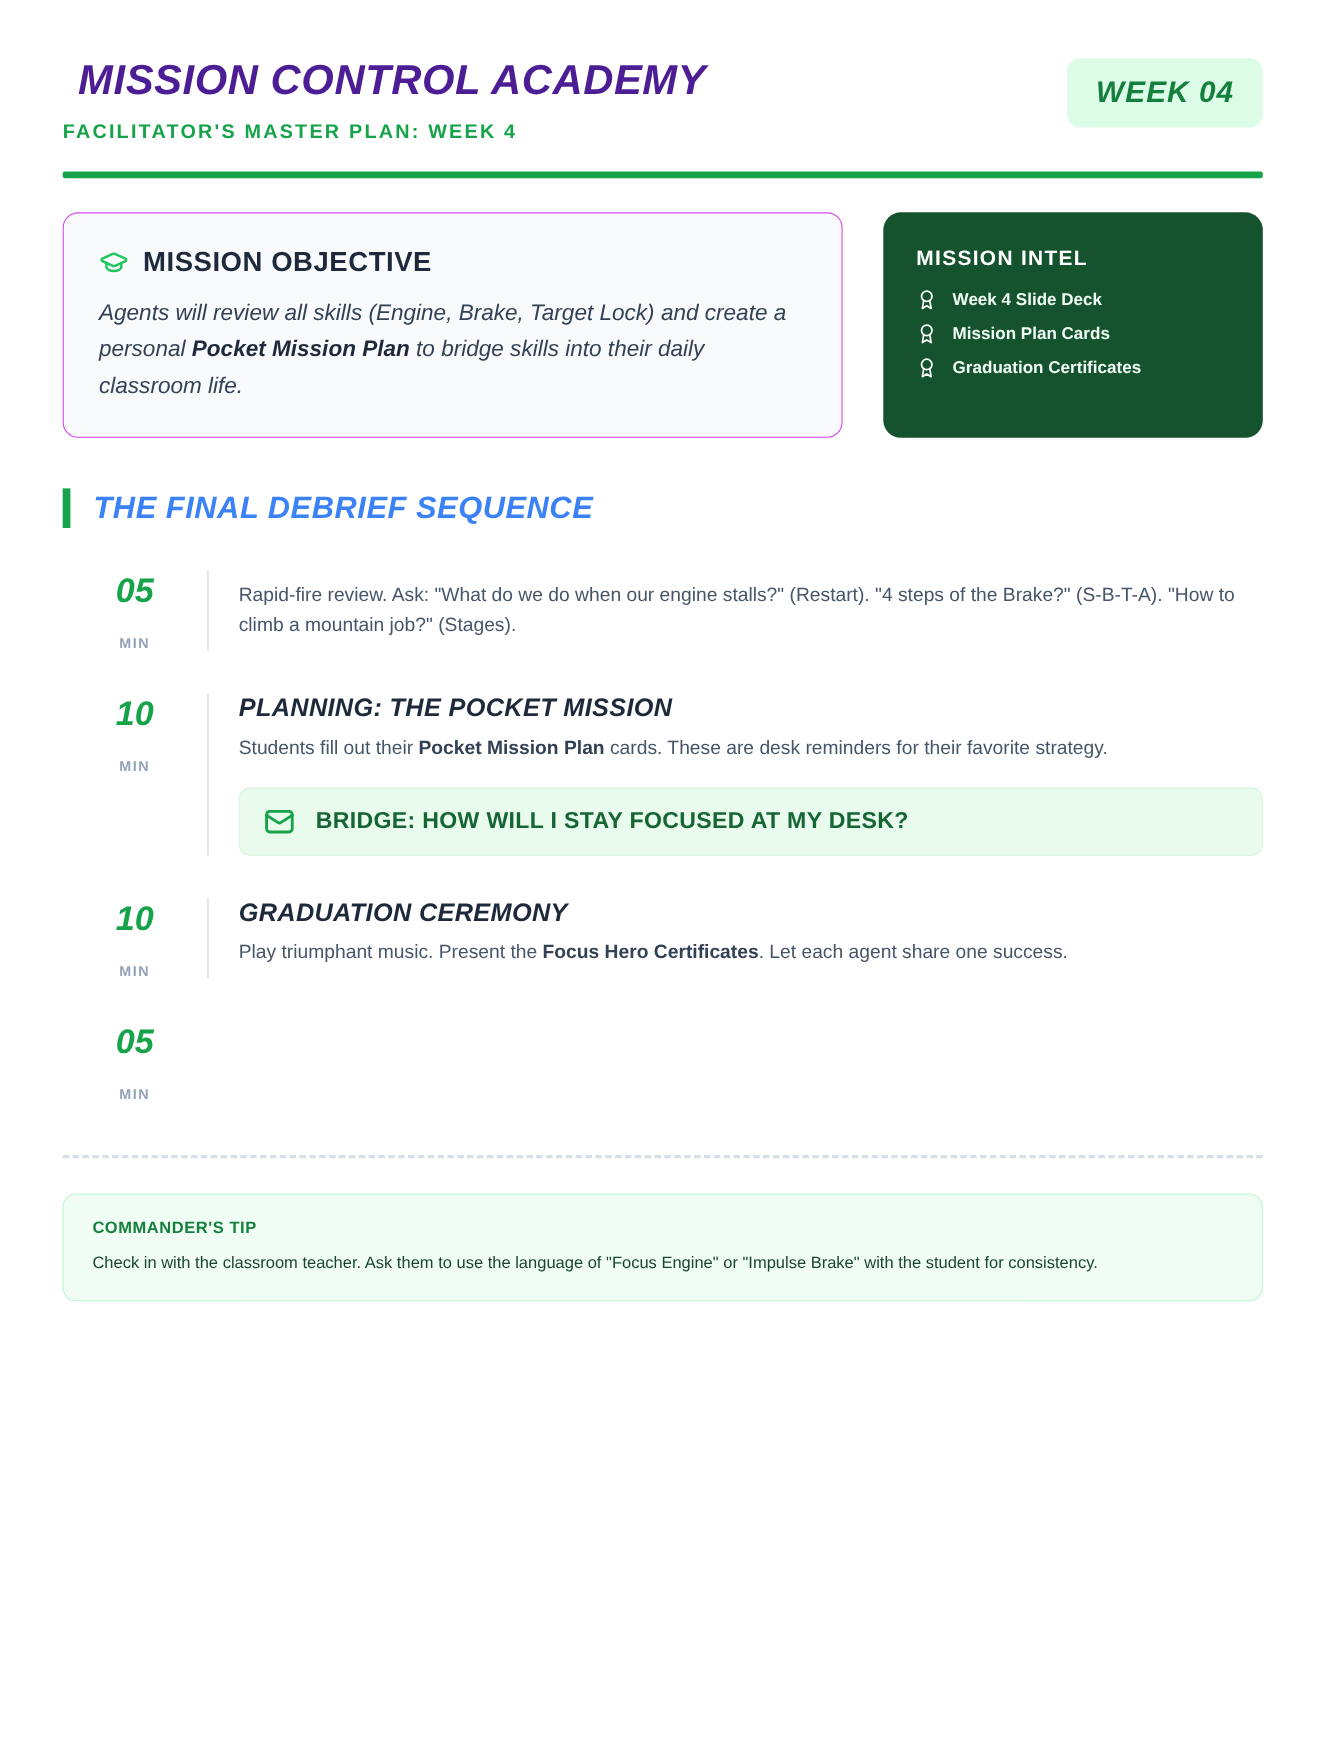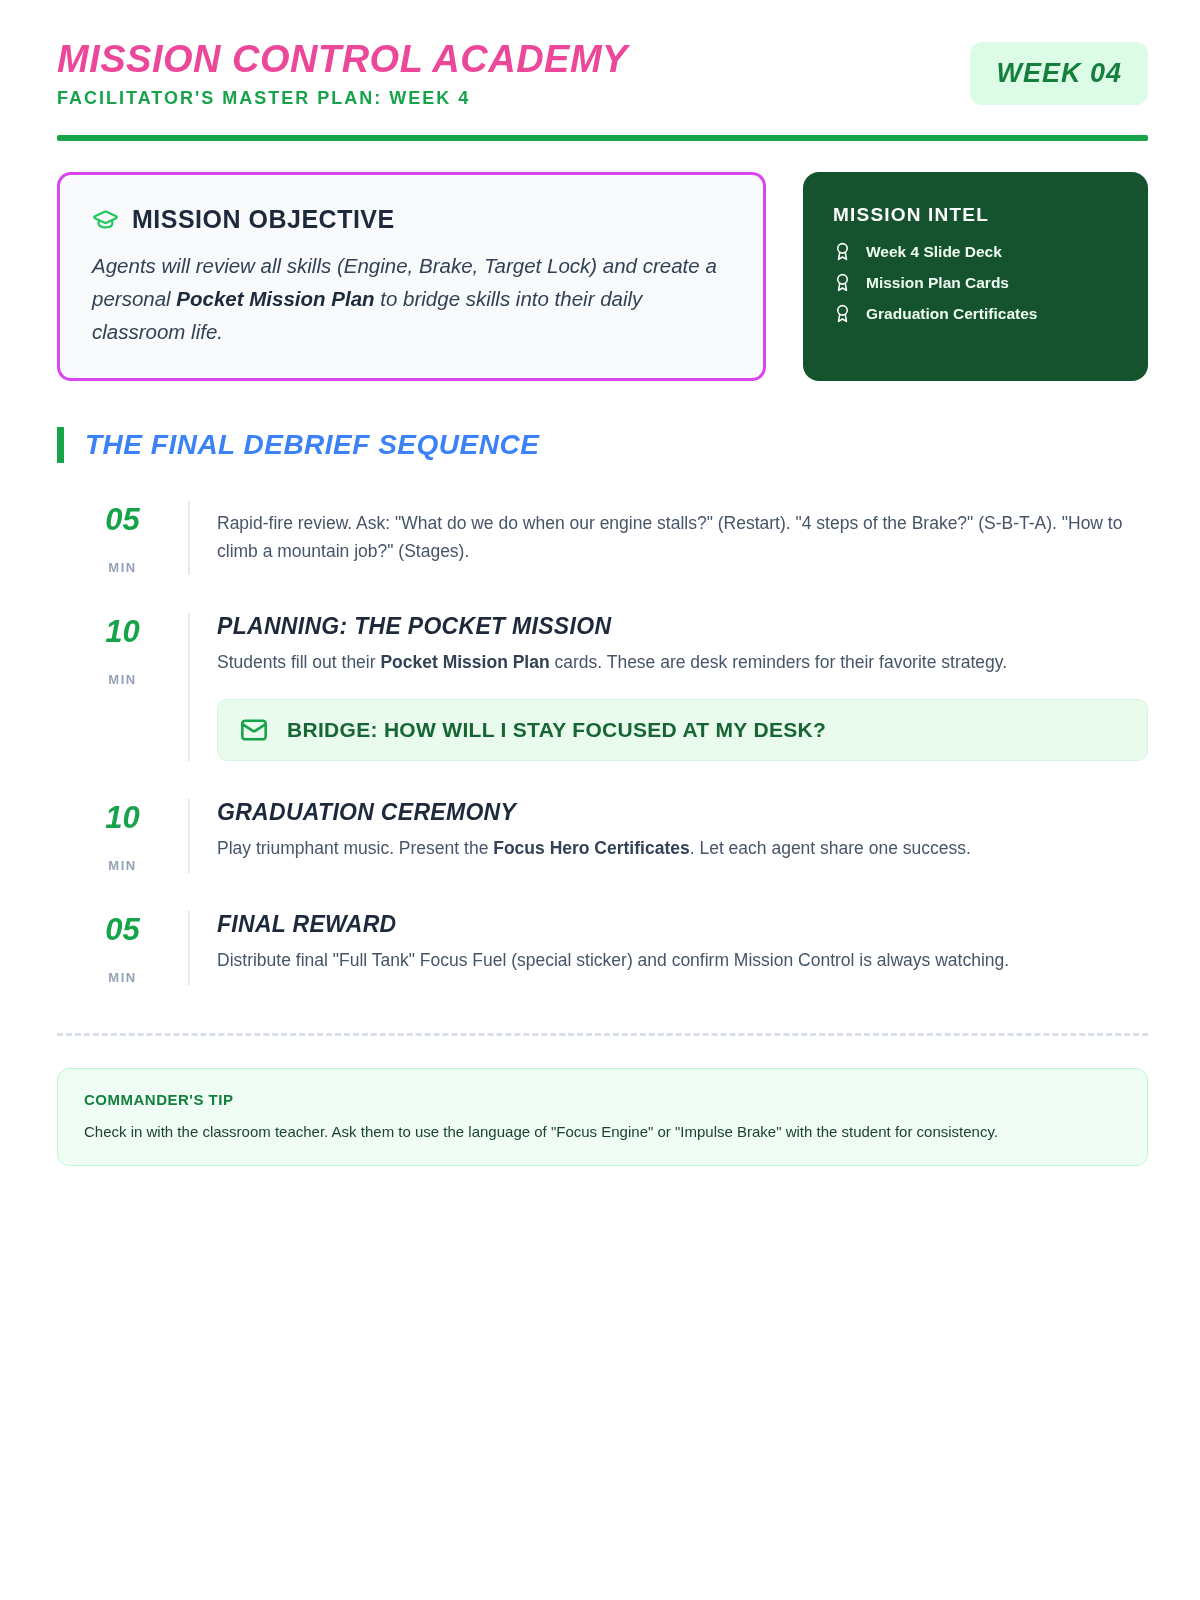--- a/index.html
+++ b/index.html
@@ -8,40 +8,40 @@
     width: 1200px; height: 1600px;
     background: #ffffff;
     font-family: "Liberation Sans", sans-serif;
     color: #1e293b;
   }
   .page { padding: 38px 52px 0 57px; }
 
   
   .header { display: flex; align-items: center; justify-content: space-between; }
   .page-title {
-    margin: 0; font-size: 38px; font-weight: 800; font-style: italic;
-    color: #ec4899; letter-spacing: 0.5px;
+    margin: 14px; font-size: 38px; font-weight: 800; font-style: italic;
+    color: #4c1d95; letter-spacing: 0.5px;
   }
   .page-subtitle {
     margin-top: 7px; font-size: 18px; font-weight: 700;
     color: #16a34a; letter-spacing: 2px;
   }
   .week-badge {
     background: #dcfce7; color: #15803d;
     font-size: 27px; font-weight: 800; font-style: italic;
     padding: 16px 26px; border-radius: 12px; letter-spacing: 1px;
     flex: none;
   }
   .header-rule { height: 6px; background: #16a34a; margin-top: 26px; border-radius: 2px; }
 
   
   .top-grid { display: grid; grid-template-columns: 1fr 345px; gap: 37px; margin-top: 31px; }
 
   .objective-card {
-    background: #f8fafc; border: 3px solid #d946ef; border-radius: 14px;
+    background: #f8fafc; border: 1px solid #d946ef; border-radius: 14px;
     padding: 30px 32px;
   }
   .obj-head { display: flex; align-items: center; gap: 13px; }
   .obj-head .icon svg { width: 27px; height: 27px; display: block; }
   .obj-title { margin: 0; font-size: 25px; font-weight: 800; color: #1e293b; letter-spacing: 0.5px; }
   .obj-body {
     margin: 16px 0 0; font-style: italic; font-size: 20.5px;
     color: #334155; line-height: 1.6;
   }
   .obj-body strong { color: #1e293b; }
@@ -193,24 +193,20 @@
           <div class="seq-content">
             <h3 class="seq-title">GRADUATION CEREMONY</h3>
             <p class="seq-body"><span>Play triumphant music. Present the </span><strong>Focus Hero Certificates</strong><span>. Let each agent share one success.</span></p>
           </div>
         </div>
         <div class="seq-item">
           <div class="seq-time">
             <div class="seq-duration">05</div>
             <div class="seq-unit">MIN</div>
           </div>
-          <div class="seq-content">
-            <h3 class="seq-title">FINAL REWARD</h3>
-            <p class="seq-body"><span>Distribute final "Full Tank" Focus Fuel (special sticker) and confirm Mission Control is always watching.</span></p>
-          </div>
         </div>
       </div>
   </section>
 
   <div class="dashed-divider"></div>
   <div class="tip-card">
     <h3 class="tip-title">COMMANDER'S TIP</h3>
     <p class="tip-body">Check in with the classroom teacher. Ask them to use the language of "Focus Engine" or "Impulse Brake" with the student for consistency.</p>
   </div>
 

